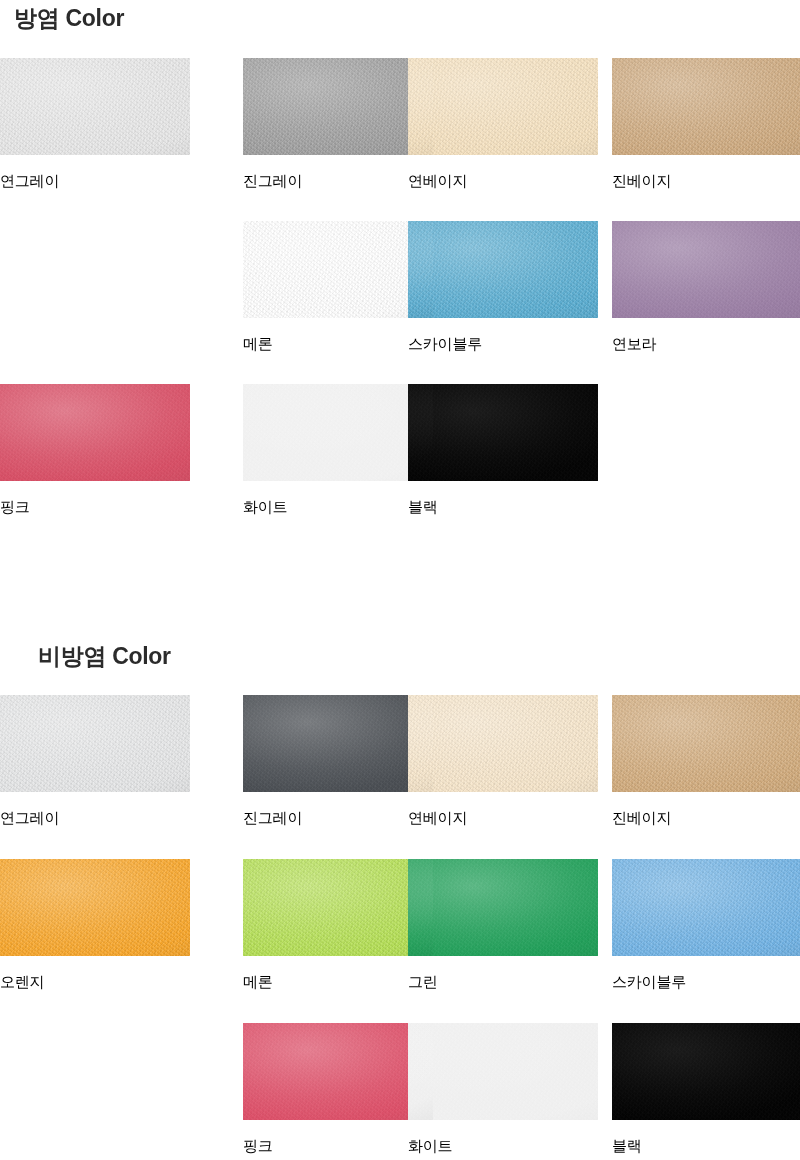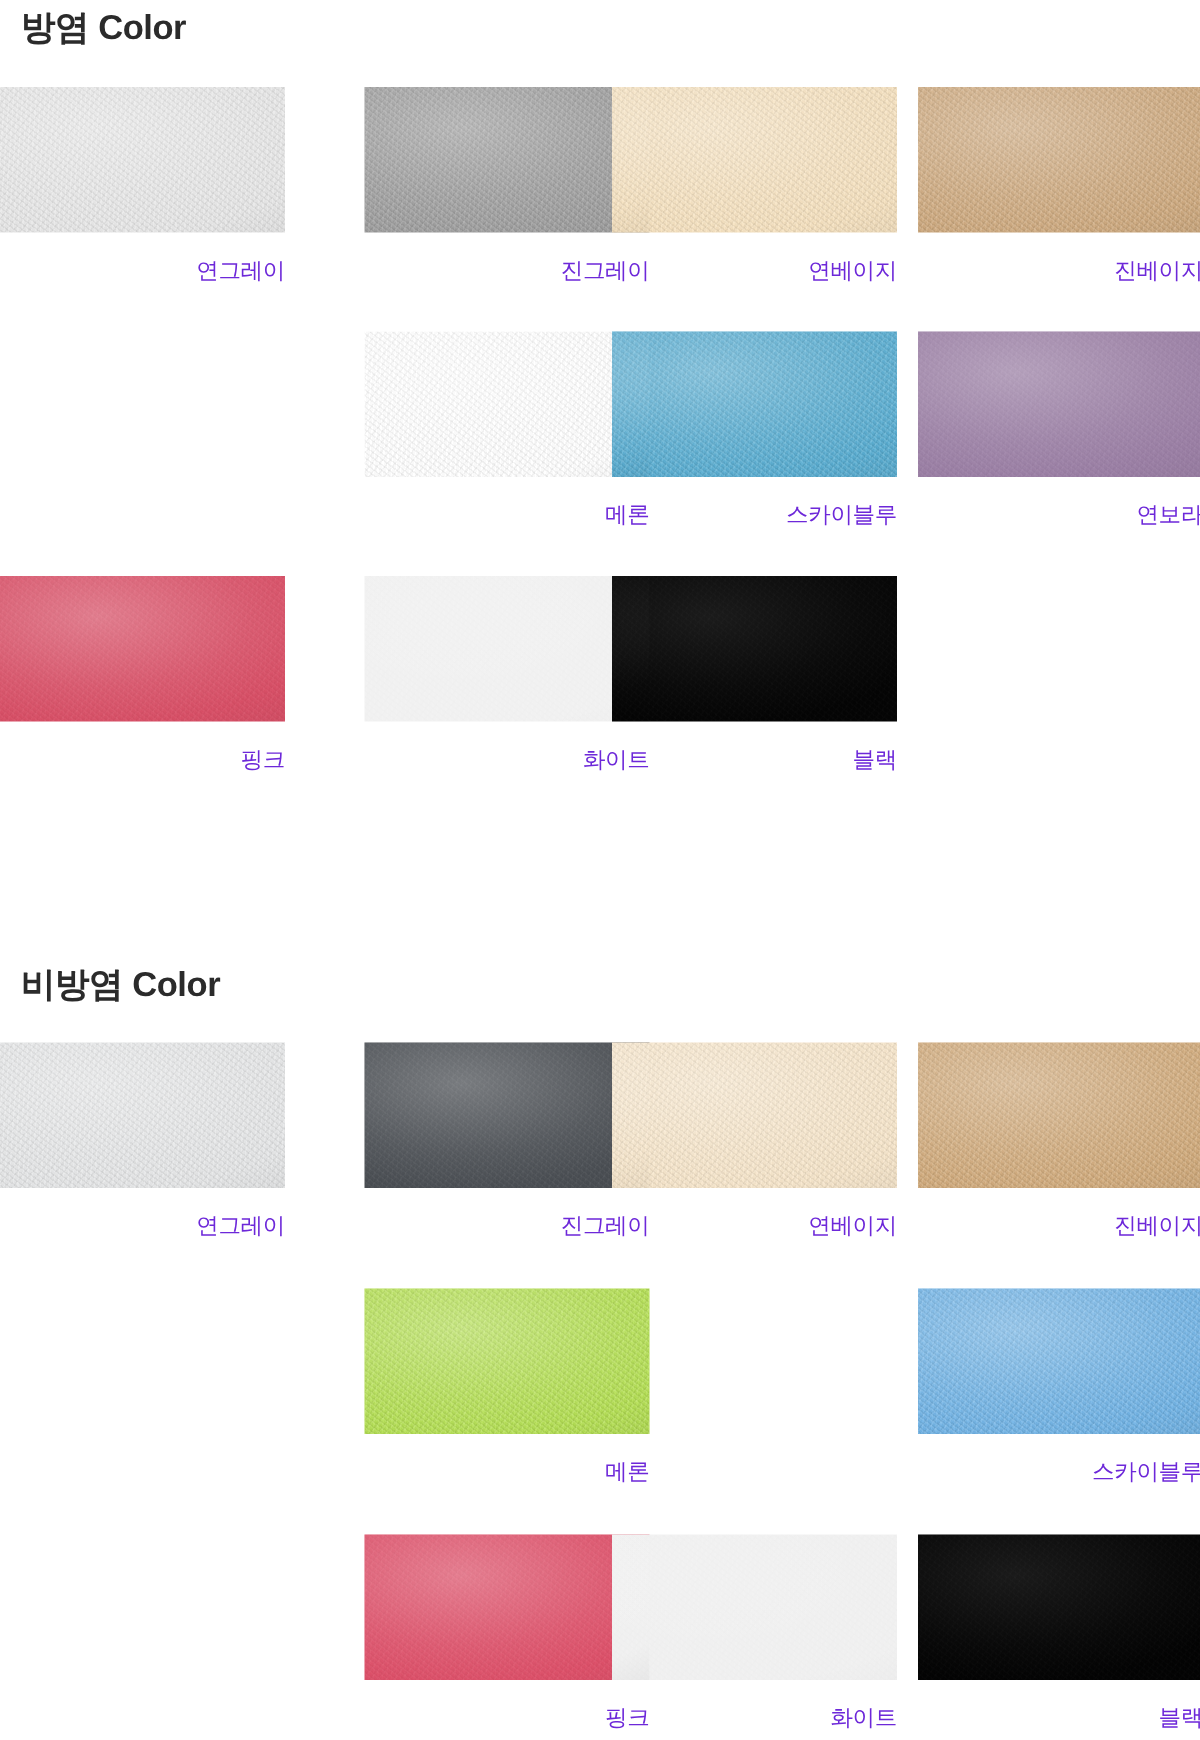--- a/index.html
+++ b/index.html
@@ -29,21 +29,21 @@
     position: absolute;
     left: 14px;
     font-size: 23px;
     font-weight: bold;
     color: #2b2b2b;
     letter-spacing: -0.3px;
     line-height: 1;
     white-space: nowrap;
   }
   #title-1 { top: 7px; }
-  #title-2 { top: 645px; }
+  #title-2 { top: 645px; margin-left: 24px; }
 
   
   .grid {
     position: absolute;
     left: 0;
     width: 820px;   
   }
   #grid-1 { top: 58px; }
   #grid-2 { top: 695px; }
 
@@ -104,24 +104,24 @@
         rgba(255,255,255,0.07) 42%,
         rgba(0,0,0,0.00) 64%,
         rgba(0,0,0,0.075) 100%);
   }
   .swatch.flat::after { opacity: 0.12; }
   .swatch.flat::before { opacity: 0.35; }
   .swatch.deep::after { opacity: 0.30; }
 
   .label {
     width: 190px;
-    text-align: right;
+    text-align: left;
     margin-top: 18px;
     font-size: 15px;
-    color: #6d28d9;
+    color: #000000;
     letter-spacing: -0.2px;
     line-height: 1.1;
     white-space: nowrap;
   }
 </style>
 </head>
 <body>
 
 <div class="page">
 
@@ -189,24 +189,32 @@
         <div class="cell c2">
           <div class="swatch" style="background-color: rgb(247, 230, 203);"></div>
           <div class="label">연베이지</div>
         </div>
         <div class="cell c3">
           <div class="swatch" style="background-color: rgb(210, 172, 125);"></div>
           <div class="label">진베이지</div>
         </div>
       </div>
       <div class="row">
+        <div class="cell c0">
+          <div class="swatch" style="background-color: rgb(249, 167, 43);"></div>
+          <div class="label">오렌지</div>
+        </div>
         <div class="cell c1">
           <div class="swatch" style="background-color: rgb(181, 224, 85);"></div>
           <div class="label">메론</div>
         </div>
+        <div class="cell c2">
+          <div class="swatch deep" style="background-color: rgb(34, 160, 90);"></div>
+          <div class="label">그린</div>
+        </div>
         <div class="cell c3">
           <div class="swatch" style="background-color: rgb(114, 180, 230);"></div>
           <div class="label">스카이블루</div>
         </div>
       </div>
       <div class="row">
         <div class="cell c1">
           <div class="swatch deep" style="background-color: rgb(221, 80, 105);"></div>
           <div class="label">핑크</div>
         </div>

